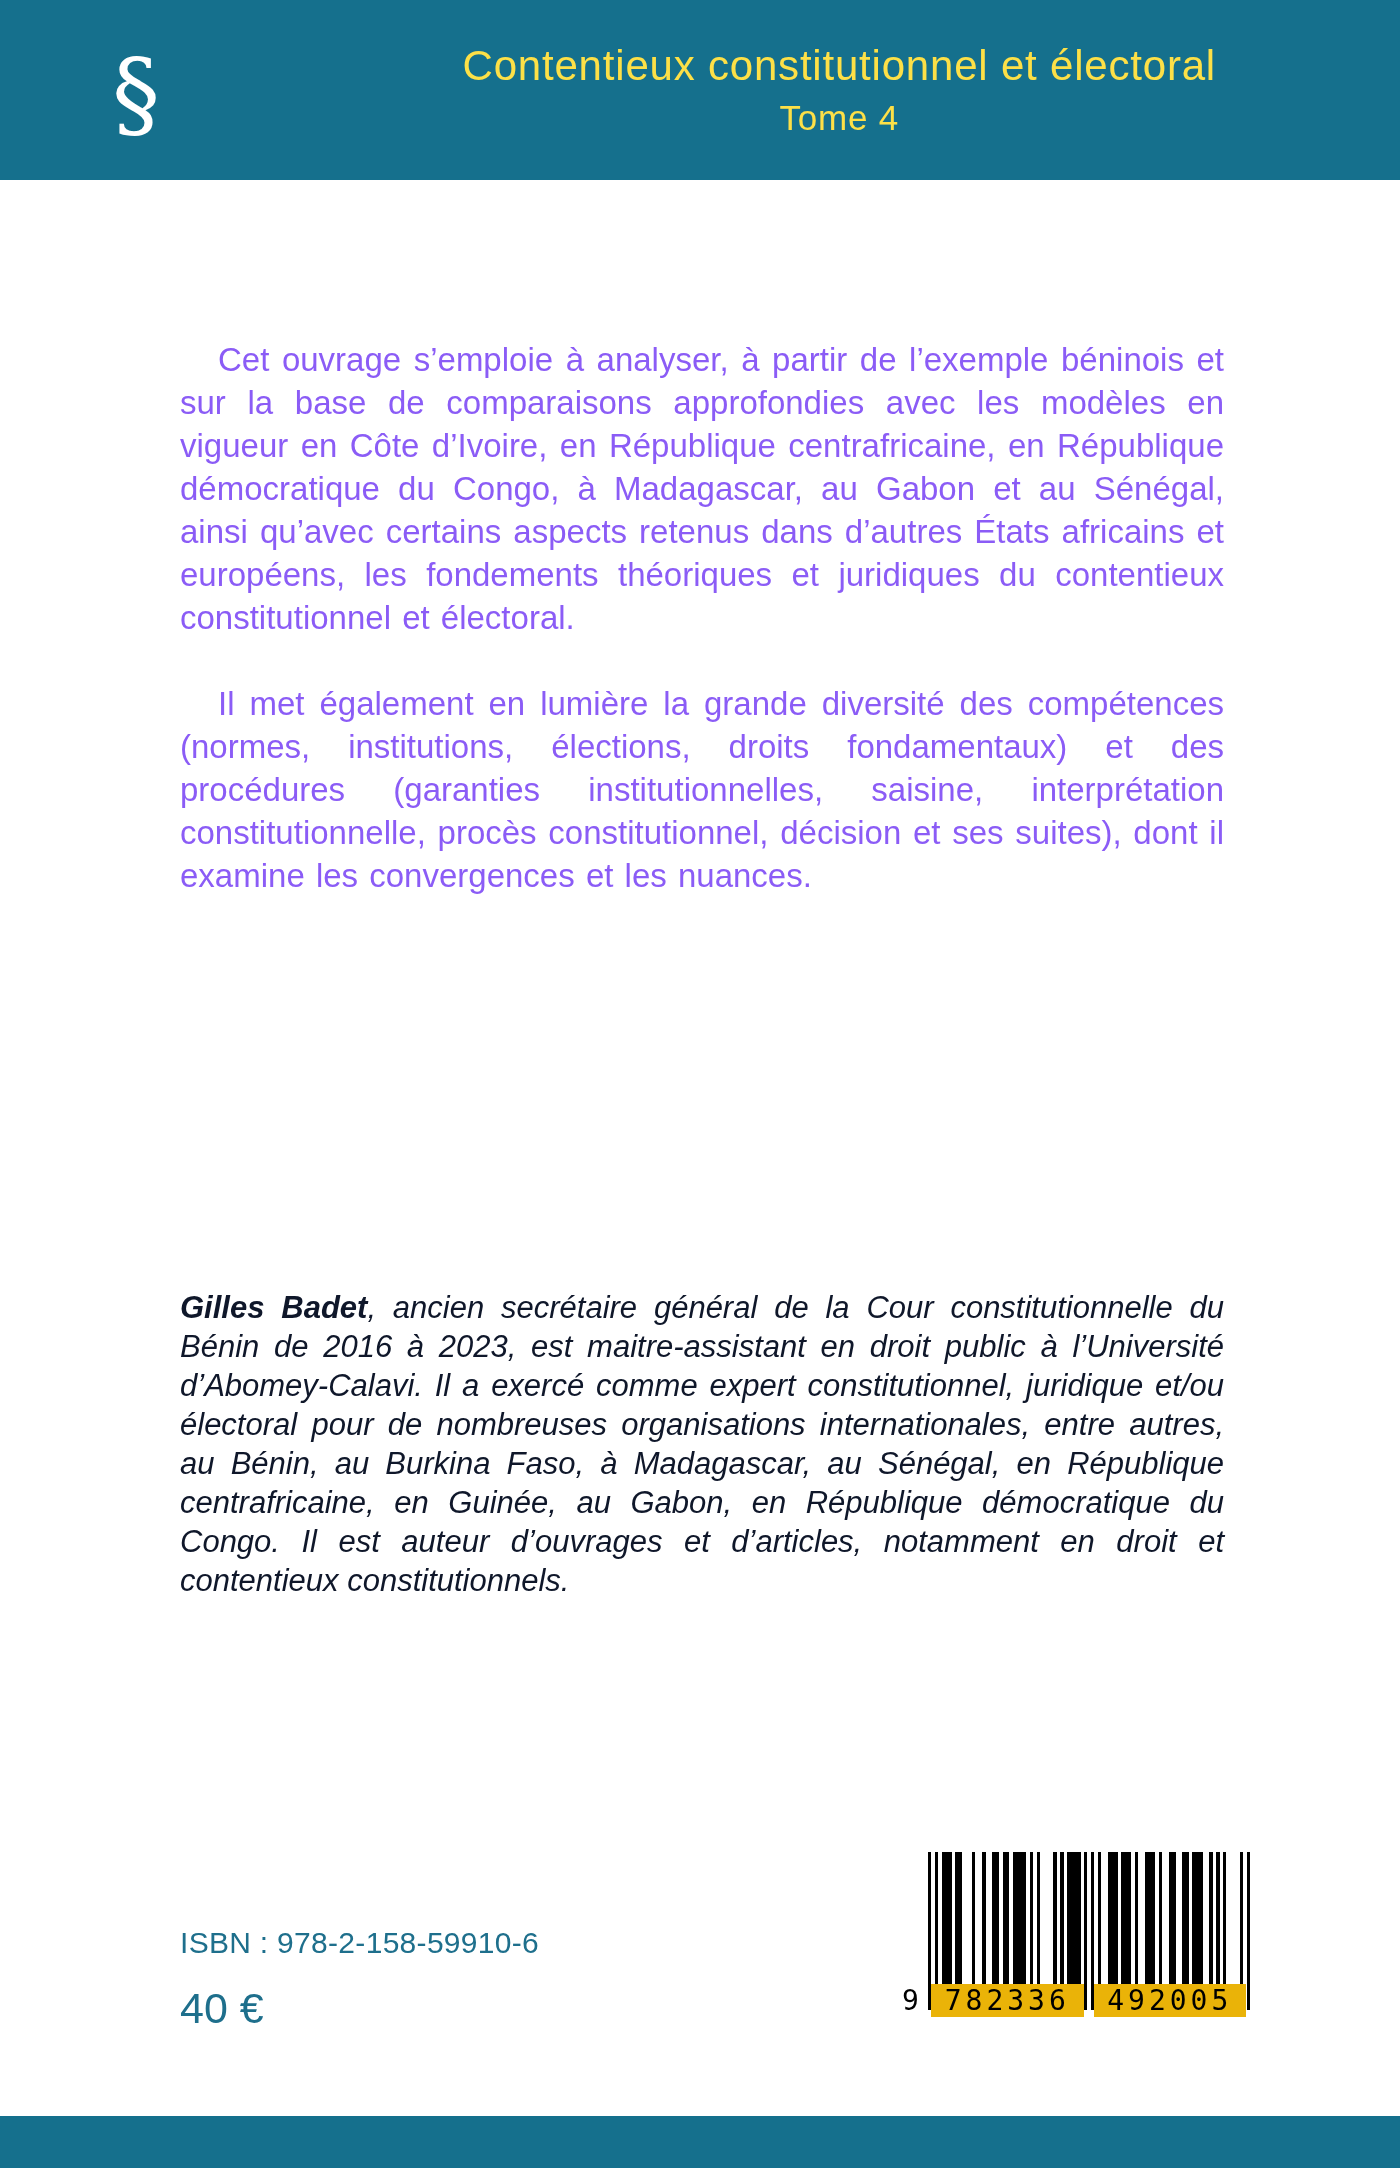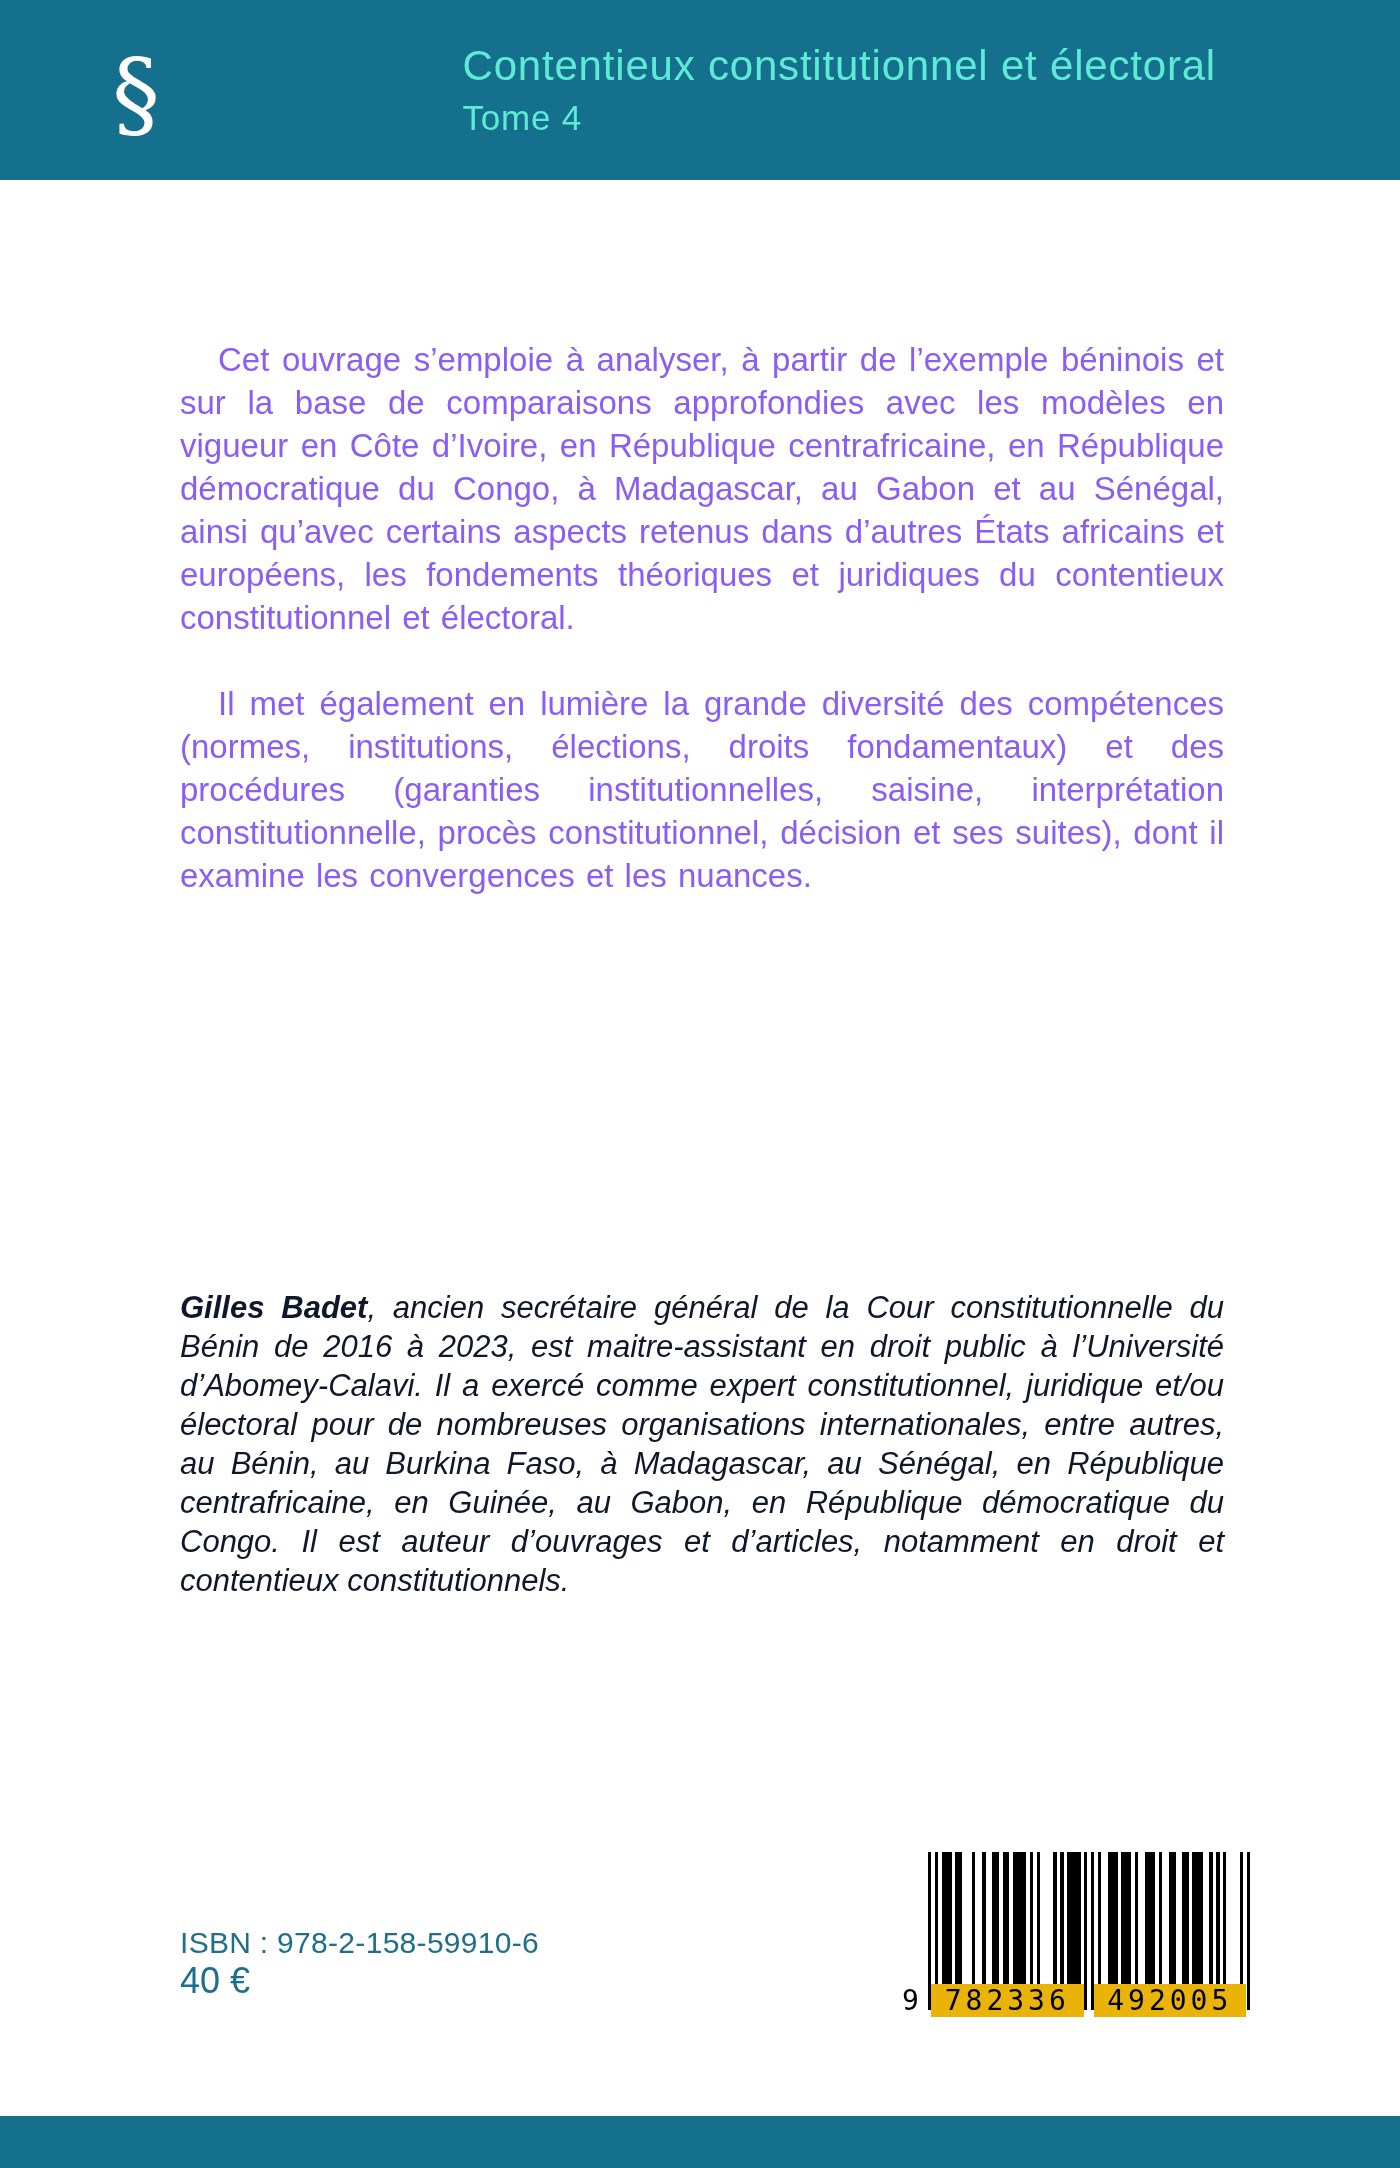--- a/index.html
+++ b/index.html
@@ -27,22 +27,22 @@
     transform: translateY(-54%);
     color: #ffffff;
     font-family: "DejaVu Serif", serif;
     font-size: 96px;
     font-weight: 400;
   }
   .title-block {
     position: absolute;
     right: 184px; top: 50%;
     transform: translateY(-50%);
-    text-align: left;
-    color: #5eead4;
+    text-align: center;
+    color: #fde047;
   }
   .cover-title {
     font-size: 42px;
     font-weight: 400;
     letter-spacing: 0.8px;
     white-space: nowrap;
   }
   .cover-subtitle {
     font-size: 35px;
     font-weight: 400;
@@ -81,21 +81,21 @@
   }
   .bio .author-name { font-weight: bold; }
 
   
   .isbn-block {
     position: absolute;
     left: 180px; top: 1926px;
     color: #1e6f8c;
   }
   .isbn-line { font-size: 30px; letter-spacing: 0.3px; }
-  .price-line { font-size: 36px; }
+  .price-line { font-size: 43px; margin-top: 24px; }
 
   .barcode {
     position: absolute;
     right: 148px; top: 1852px;
     width: 350px; height: 196px;
     background: #ffffff;
     padding-left: 26px;
   }
   .bars {
     display: flex;

